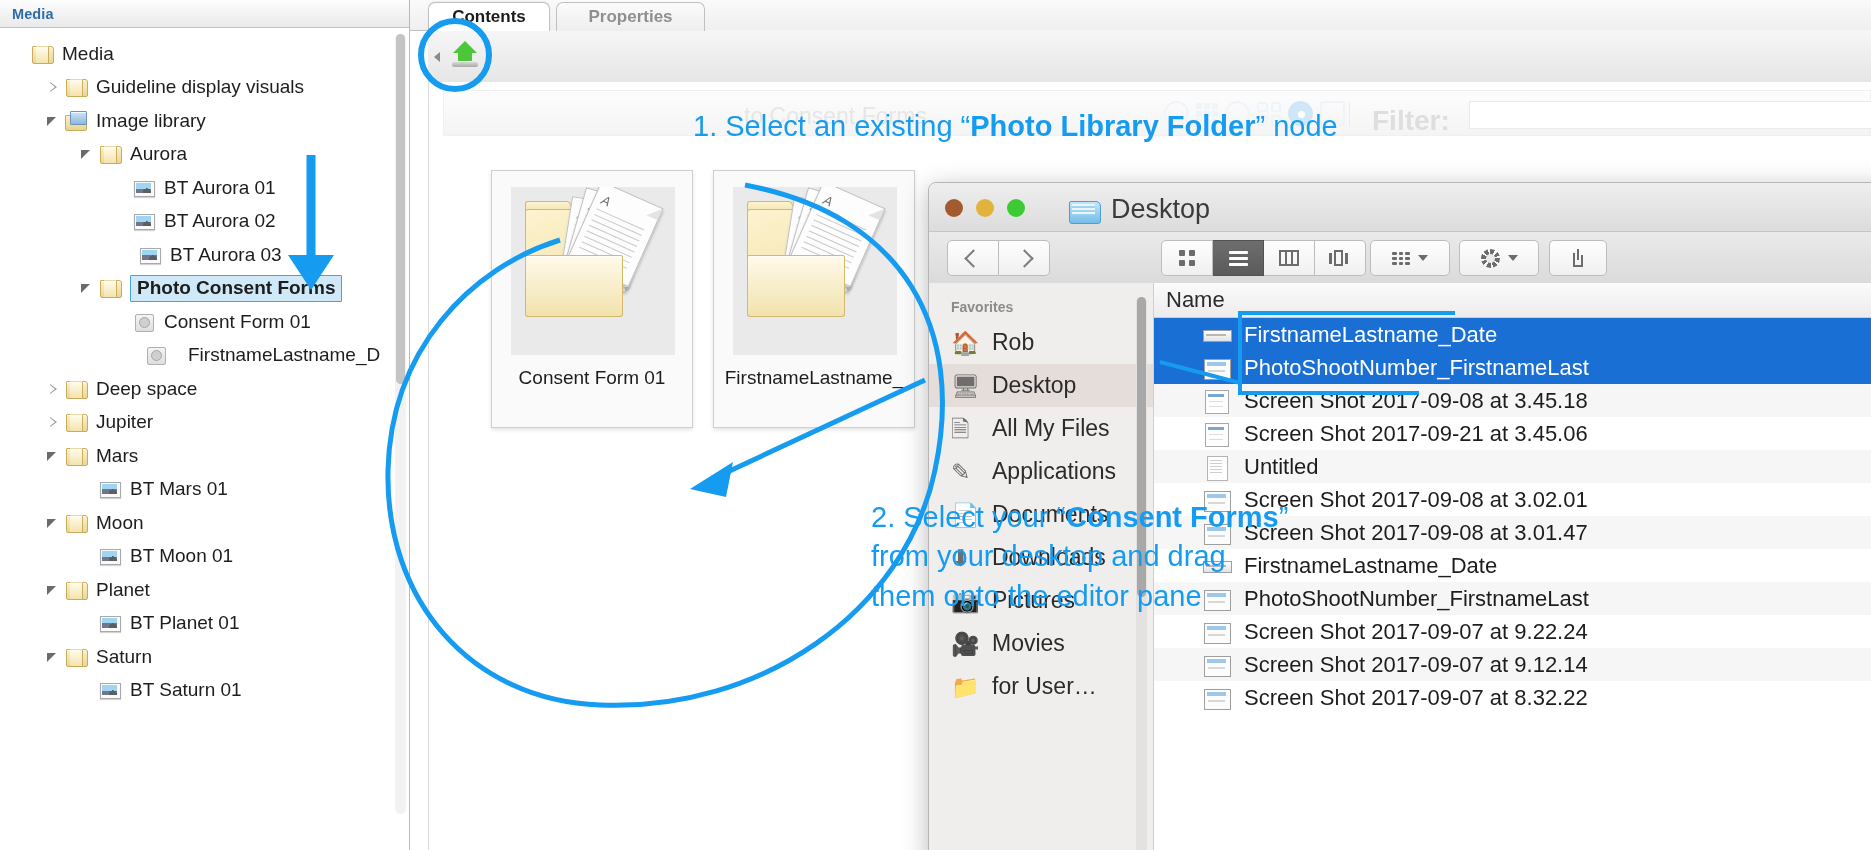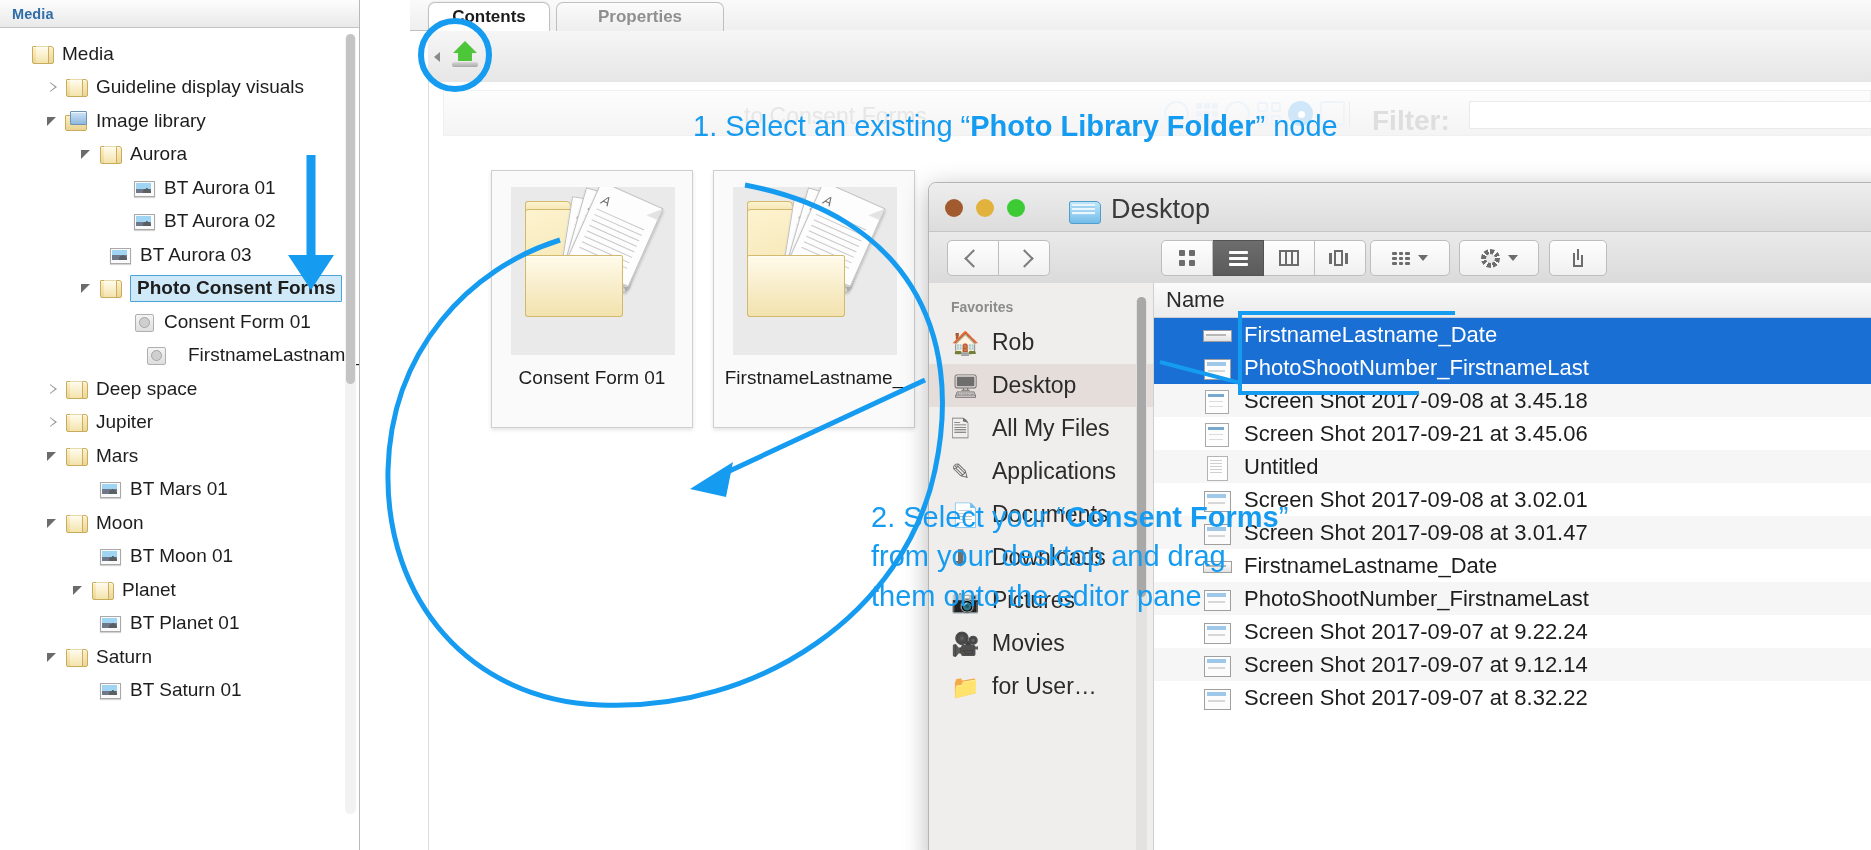--- a/index.html
+++ b/index.html
@@ -6,21 +6,21 @@
   html,body{margin:0;padding:0;}
   body{
     width:1871px;height:850px;overflow:hidden;position:relative;
     font-family:"Liberation Sans","DejaVu Sans",sans-serif;
     background:#ffffff;-webkit-font-smoothing:antialiased;
   }
   .app{position:absolute;inset:0;}
 
   
   .media-panel{
-    position:absolute;left:0;top:0;width:360px;height:850px;
+    position:absolute;left:0;top:0;width:410px;height:850px;
     background:#ffffff;border-right:1px solid #b9b9b9;box-sizing:border-box;
   }
   .media-header{
     position:relative;height:28px;box-sizing:border-box;
     background:linear-gradient(#fdfdfd,#e9e9e9);
     border-bottom:1px solid #c3c3c3;
     display:flex;align-items:center;padding-left:12px;
   }
   .media-header .ttl{font-size:14.5px;font-weight:bold;color:#2f6ea8;letter-spacing:.1px;}
   .tree-scroll{
@@ -122,21 +122,21 @@
     position:absolute;top:2px;height:29px;box-sizing:border-box;
     display:flex;align-items:center;justify-content:center;
     font-size:17px;border:1px solid #c0c0c0;border-bottom:none;
     border-radius:7px 7px 0 0;
   }
   .tab.active{
     left:18px;width:122px;background:#fff;color:#1b1b1b;font-weight:bold;
     z-index:3;box-shadow:0 -1px 2px rgba(0,0,0,.06);
   }
   .tab.inactive{
-    left:146px;width:168px;color:#8f8f8f;font-weight:bold;
+    left:146px;width:149px;color:#8f8f8f;font-weight:bold;
     background:linear-gradient(#fbfbfb,#eeeeee);z-index:2;
   }
   .toolbar{
     position:absolute;left:18px;top:30px;right:0;height:52px;
     background:linear-gradient(#f6f6f6,#e6e6e6);
     border-bottom:1px solid #cfcfcf;
   }
   .tb-upload{
     position:absolute;left:19px;top:8px;width:36px;height:36px;
   }
@@ -443,21 +443,21 @@
           <div class="trow" style="padding-left: 114px;">
             <span class="twist none"></span>
             <span class="ico ico-photo"></span>
             <span class="tlabel">BT Aurora 01</span>
           </div>
           <div class="trow" style="padding-left: 114px; text-align: center;">
             <span class="twist none"></span>
             <span class="ico ico-photo"></span>
             <span class="tlabel">BT Aurora 02</span>
           </div>
-          <div class="trow" style="padding-left: 90px;">
+          <div class="trow" style="padding-left: 120px;">
             <span class="twist none"></span>
             <span class="ico ico-photo"></span>
             <span class="tlabel">BT Aurora 03</span>
           </div>
           <div class="trow selected" style="padding-left: 80px; font-weight: bold;">
             <span class="twist open"></span>
             <span class="ico ico-folder"></span>
             <span class="tlabel">Photo Consent Forms</span>
           </div>
           <div class="trow" style="padding-left: 114px;">
@@ -493,21 +493,21 @@
           <div class="trow" style="padding-left: 46px;">
             <span class="twist open"></span>
             <span class="ico ico-folder"></span>
             <span class="tlabel">Moon</span>
           </div>
           <div class="trow" style="padding-left: 80px;">
             <span class="twist none"></span>
             <span class="ico ico-photo"></span>
             <span class="tlabel">BT Moon 01</span>
           </div>
-          <div class="trow" style="padding-left: 72px;">
+          <div class="trow" style="padding-left: 46px;">
             <span class="twist open"></span>
             <span class="ico ico-folder"></span>
             <span class="tlabel">Planet</span>
           </div>
           <div class="trow" style="padding-left: 80px;">
             <span class="twist none"></span>
             <span class="ico ico-photo"></span>
             <span class="tlabel">BT Planet 01</span>
           </div>
           <div class="trow" style="padding-left: 46px;">

